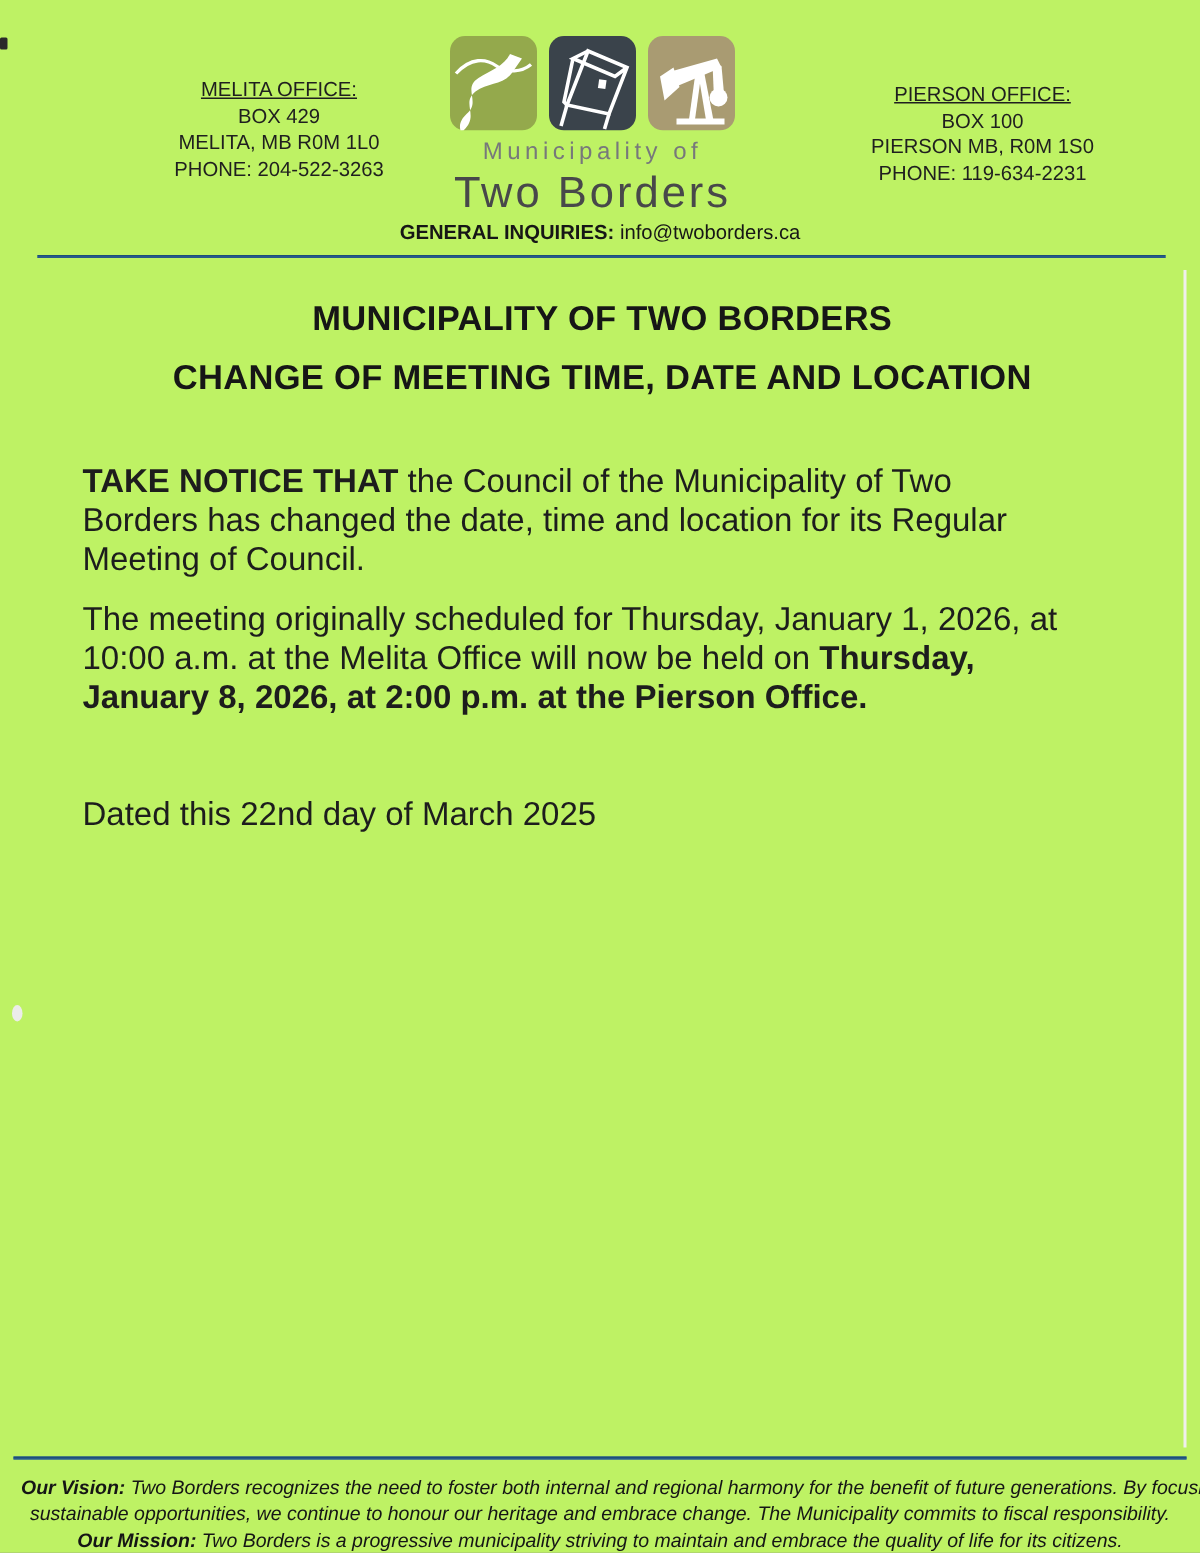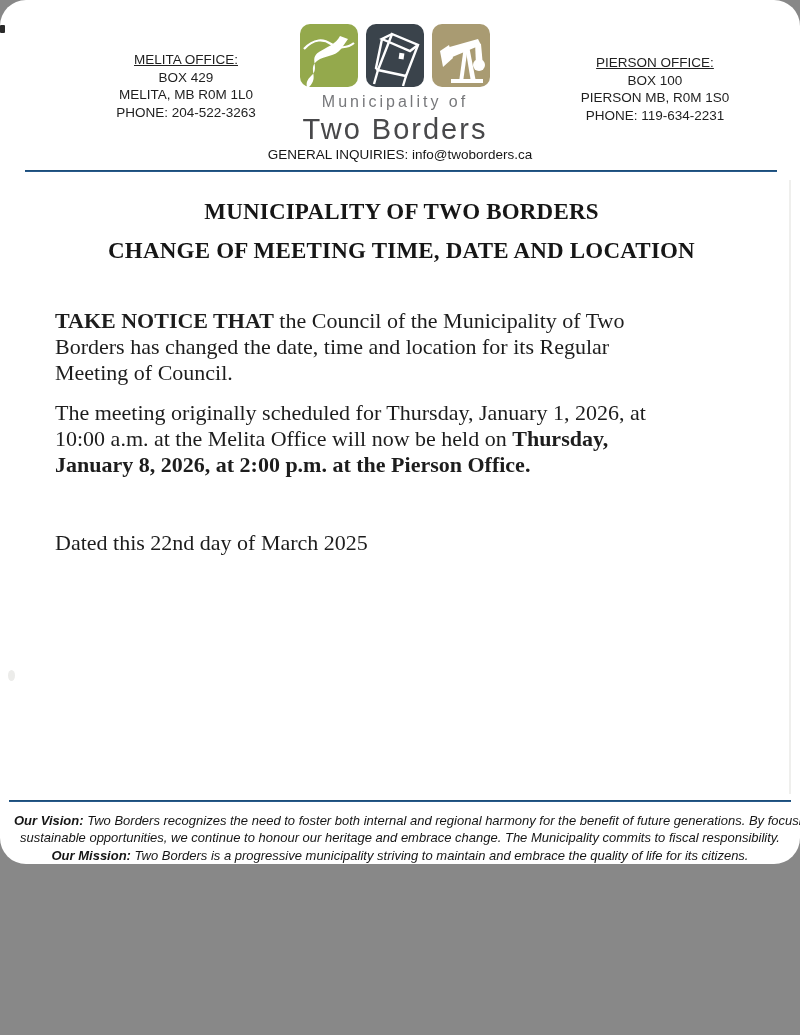--- a/index.html
+++ b/index.html
@@ -1,40 +1,40 @@
 <!DOCTYPE html>
 <html><head>
 <meta charset="utf-8">
 <style>
   * { margin:0; padding:0; box-sizing:border-box; }
   body { background:#888; font-family:"Liberation Sans", sans-serif; }
   .page {
-    position:relative; width:800px; height:864px; margin:0 auto;
-    background:#ffffff; overflow:hidden; color:#1c1c1c;border-radius:26px;
+    position:relative; width:800px; height:1035px; margin:0 auto;
+    background:#bef264; overflow:hidden; color:#1c1c1c;
   }
   
   .letterhead { position:relative; height:176px; }
   .office { position:absolute; width:240px; text-align:center;
             font-size:13.5px; line-height:17.5px; color:#1f1f1f; }
   .office-left  { top:51px; left:66px; }
   .office-right { top:54px; left:535px; }
   .office-title { text-decoration:underline; }
   .logo { position:absolute; top:24px; left:250px; width:290px; text-align:center; }
   .tiles { display:flex; justify-content:center; gap:8px; }
   .tile { width:58px; height:63px; display:block; }
   .logo-line1 { margin-top:4px; font-size:16px; letter-spacing:3px; color:#77787b; line-height:22px; }
   .logo-line2 { margin-top:1px; font-size:29px; letter-spacing:2px; color:#48484a; line-height:30px; }
   .inquiries { position:absolute; top:147px; left:0; width:100%; text-align:center;
                font-size:13.5px; line-height:16px; color:#161616; }
-  .inquiries b { font-weight:400; }
+  .inquiries b { font-weight:700; }
   .rule { position:absolute; height:2px; background:#2e6ba3;
           border-top:1.5px solid #1c4e79; border-bottom:1.5px solid #27598a; }
   .rule-top { top:170px; left:25px; right:23px; }
   
-  .doc-body { padding:0 52px 0 55px; font-family:Liberation Serif, serif; color:#1d1d1d; }
+  .doc-body { padding:0 52px 0 55px; font-family:Liberation Sans, sans-serif; color:#1d1d1d; }
   .title { text-align:center; font-weight:700; color:#161616; }
   .title-line { font-size:23px; line-height:30px; letter-spacing:0.2px; }
   .title-line1 { margin-top:21px; }
   .title-line2 { margin-top:9px; }
   .para { font-size:22px; }
   .line { line-height:26px; white-space:nowrap; }
   .para-1 { margin-top:42px; }
   .para-2 { margin-top:14px; }
   .dated { margin-top:52px; }
   .signature { margin-top:14px; }

